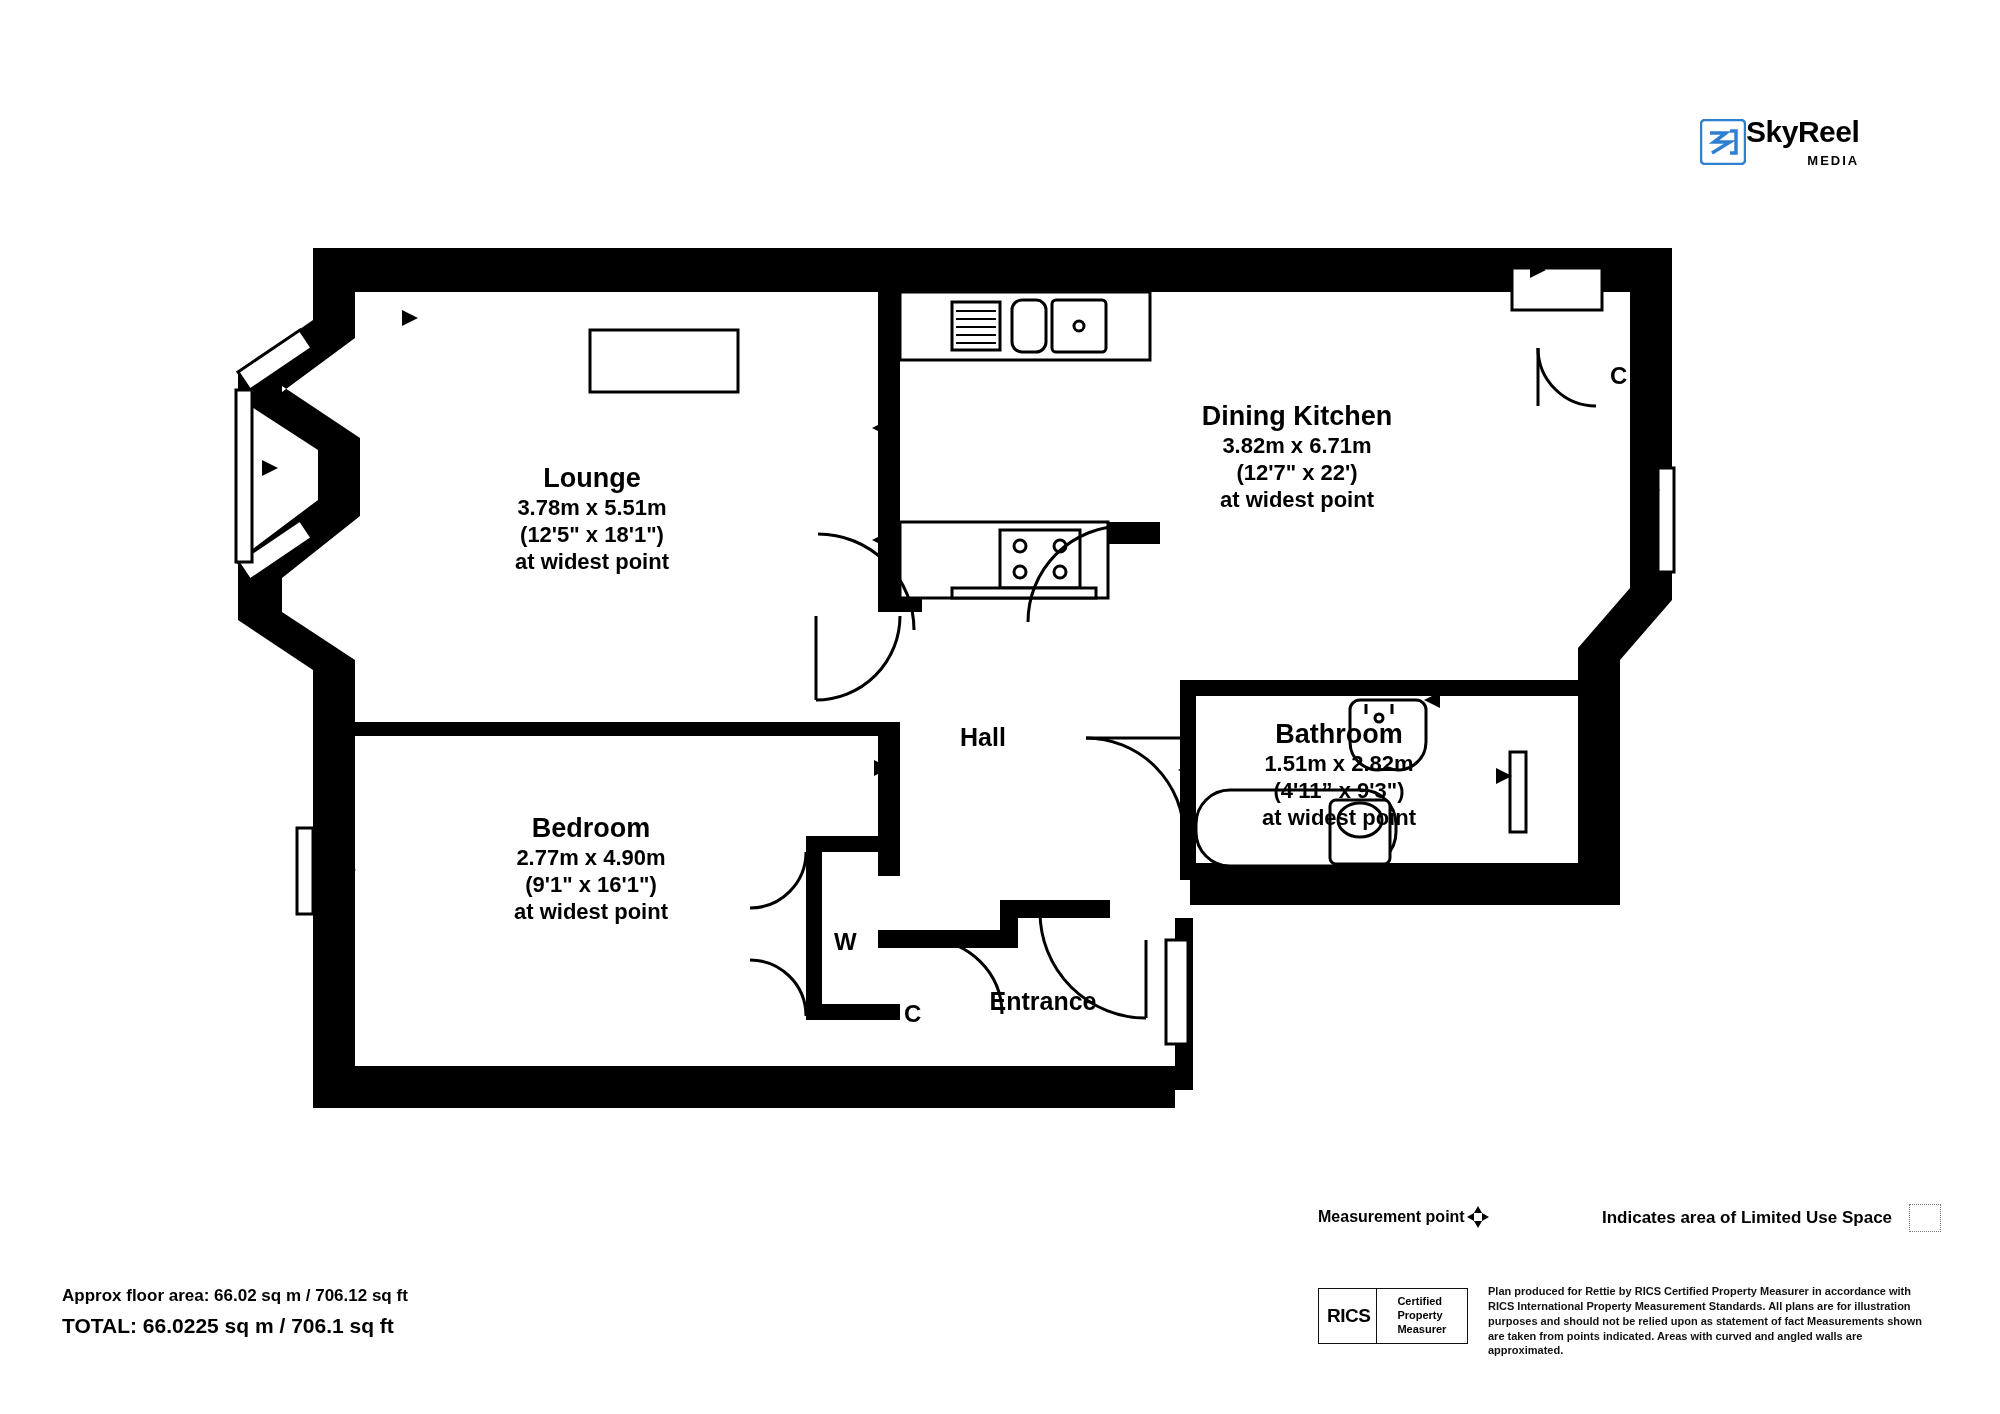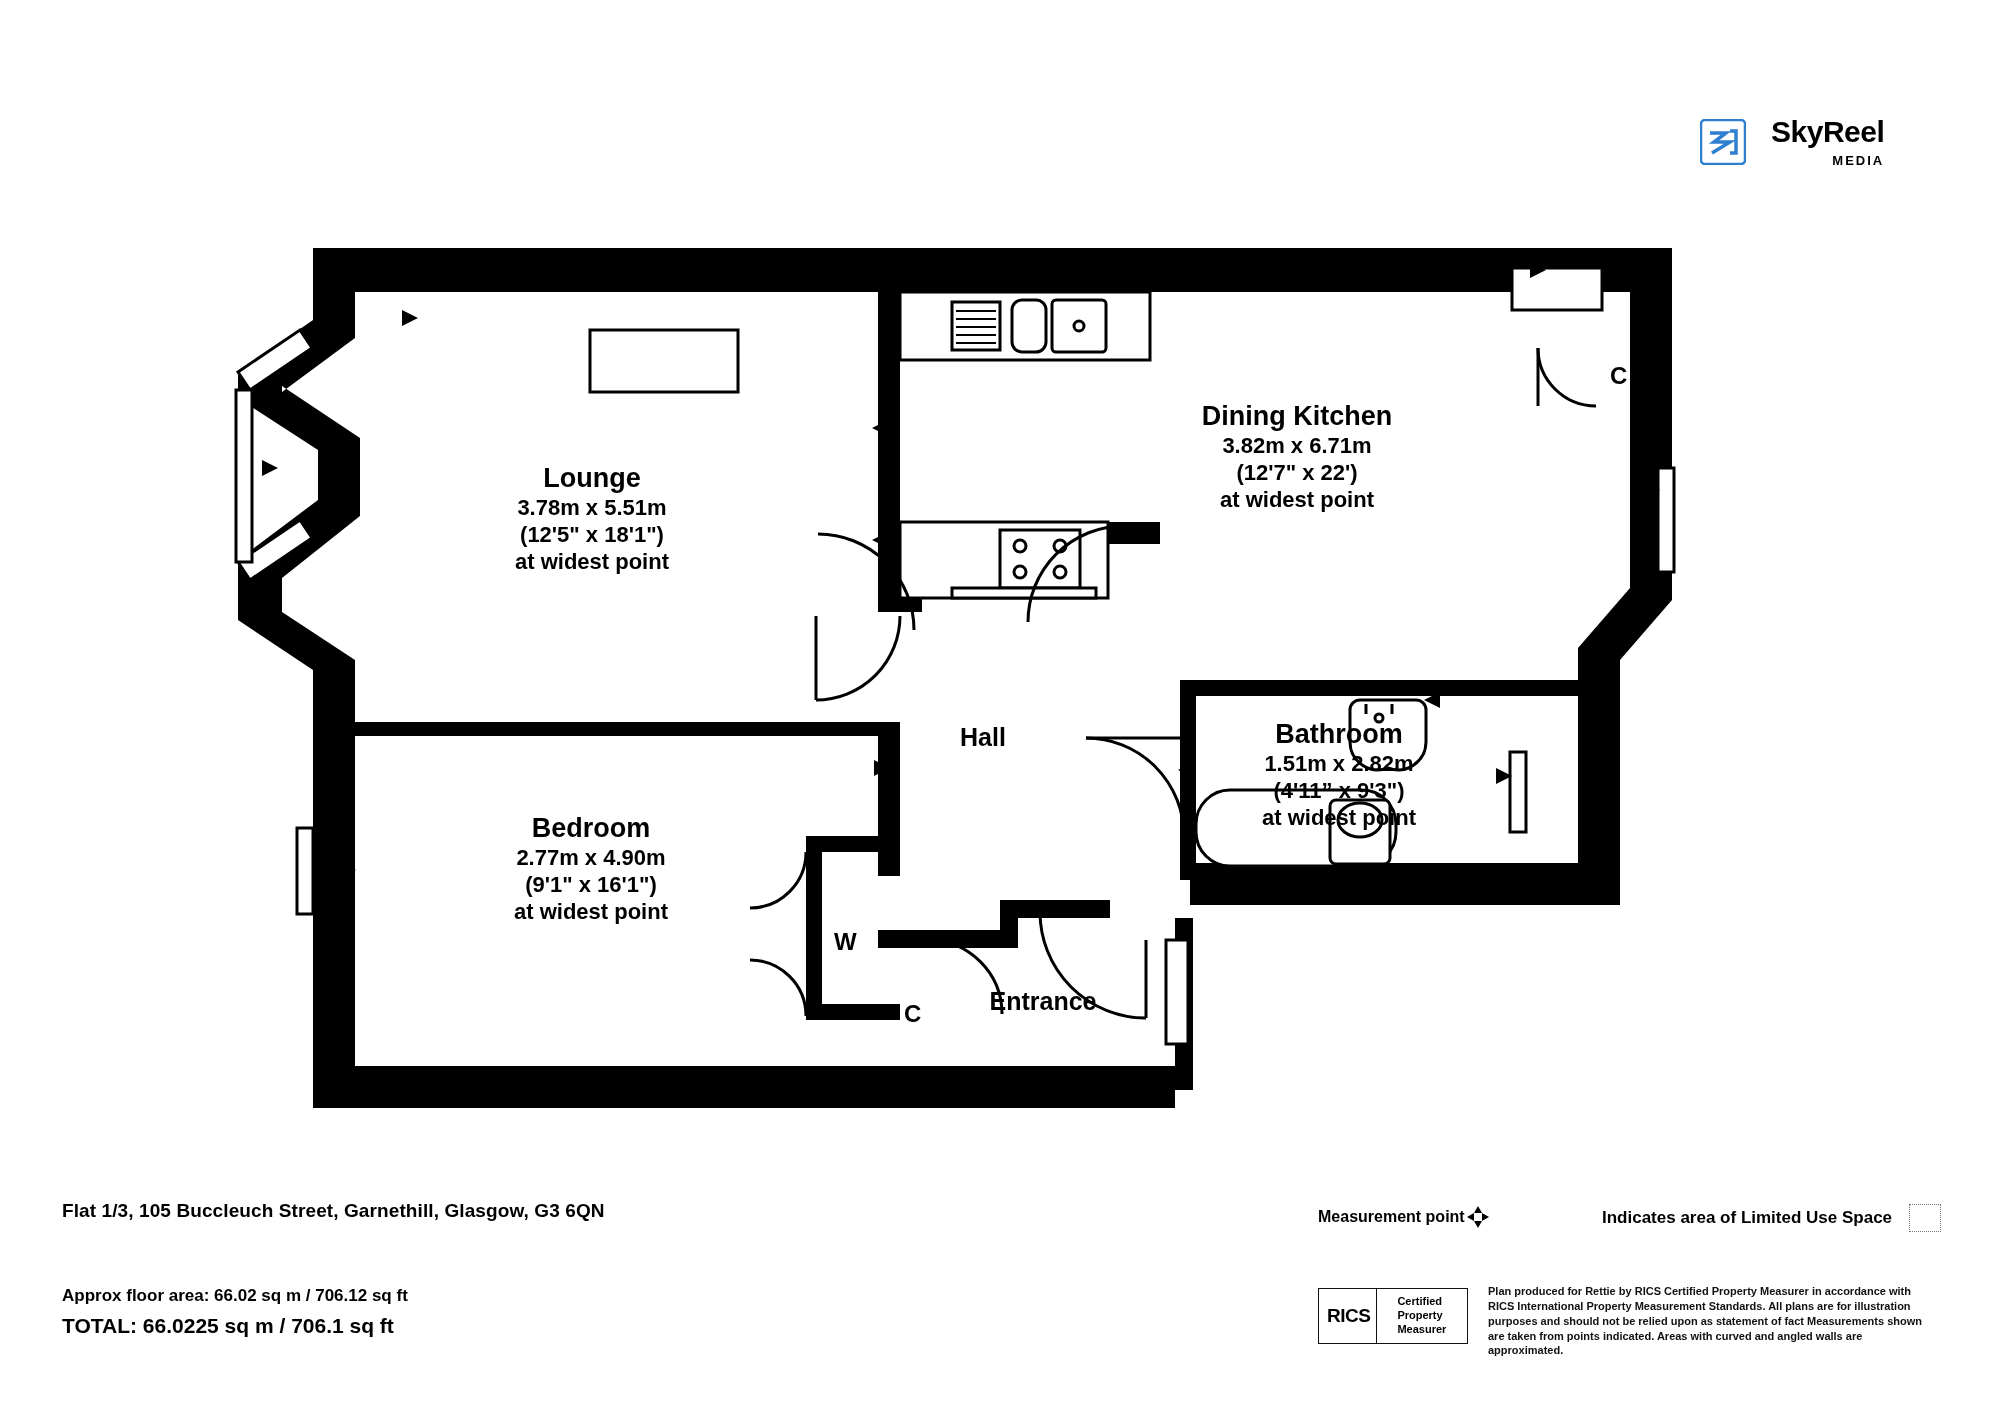--- a/index.html
+++ b/index.html
@@ -18,21 +18,21 @@
 
   
   #logo {
     position: absolute;
     top: 112px;
     left: 1700px;
     width: 220px;
     height: 60px;
     display: flex;
     align-items: center;
-    gap: 25px;
+    gap: 0;
   }
   #logo .mark {
     width: 46px;
     height: 46px;
     flex: none;
   }
   #logo .wordmark {
     line-height: 1;
   }
   #logo .wordmark .w1 {
@@ -393,21 +393,20 @@
   <div class="room-label plain" style="left:948px; top:986px; width:190px;">
     <span class="name">Entrance</span>
   </div>
 
   <div class="letter-label" style="left:1610px; top:362px;">C</div>
   <div class="letter-label" style="left:834px; top:928px;">W</div>
   <div class="letter-label" style="left:904px; top:1000px;">C</div>
 </div>
 
 <div id="footer">
-  <div id="address">Flat 1/3, 105 Buccleuch Street, Garnethill, Glasgow, G3 6QN</div>
 
   <div id="measurement-legend">
     <span>Measurement point</span>
     <svg width="26" height="26" viewBox="0 0 26 26">
       <polygon points="13,2 17,9 9,9" fill="#000"></polygon>
       <polygon points="13,24 17,17 9,17" fill="#000"></polygon>
       <polygon points="2,13 9,9 9,17" fill="#000"></polygon>
       <polygon points="24,13 17,9 17,17" fill="#000"></polygon>
     </svg>
   </div>

